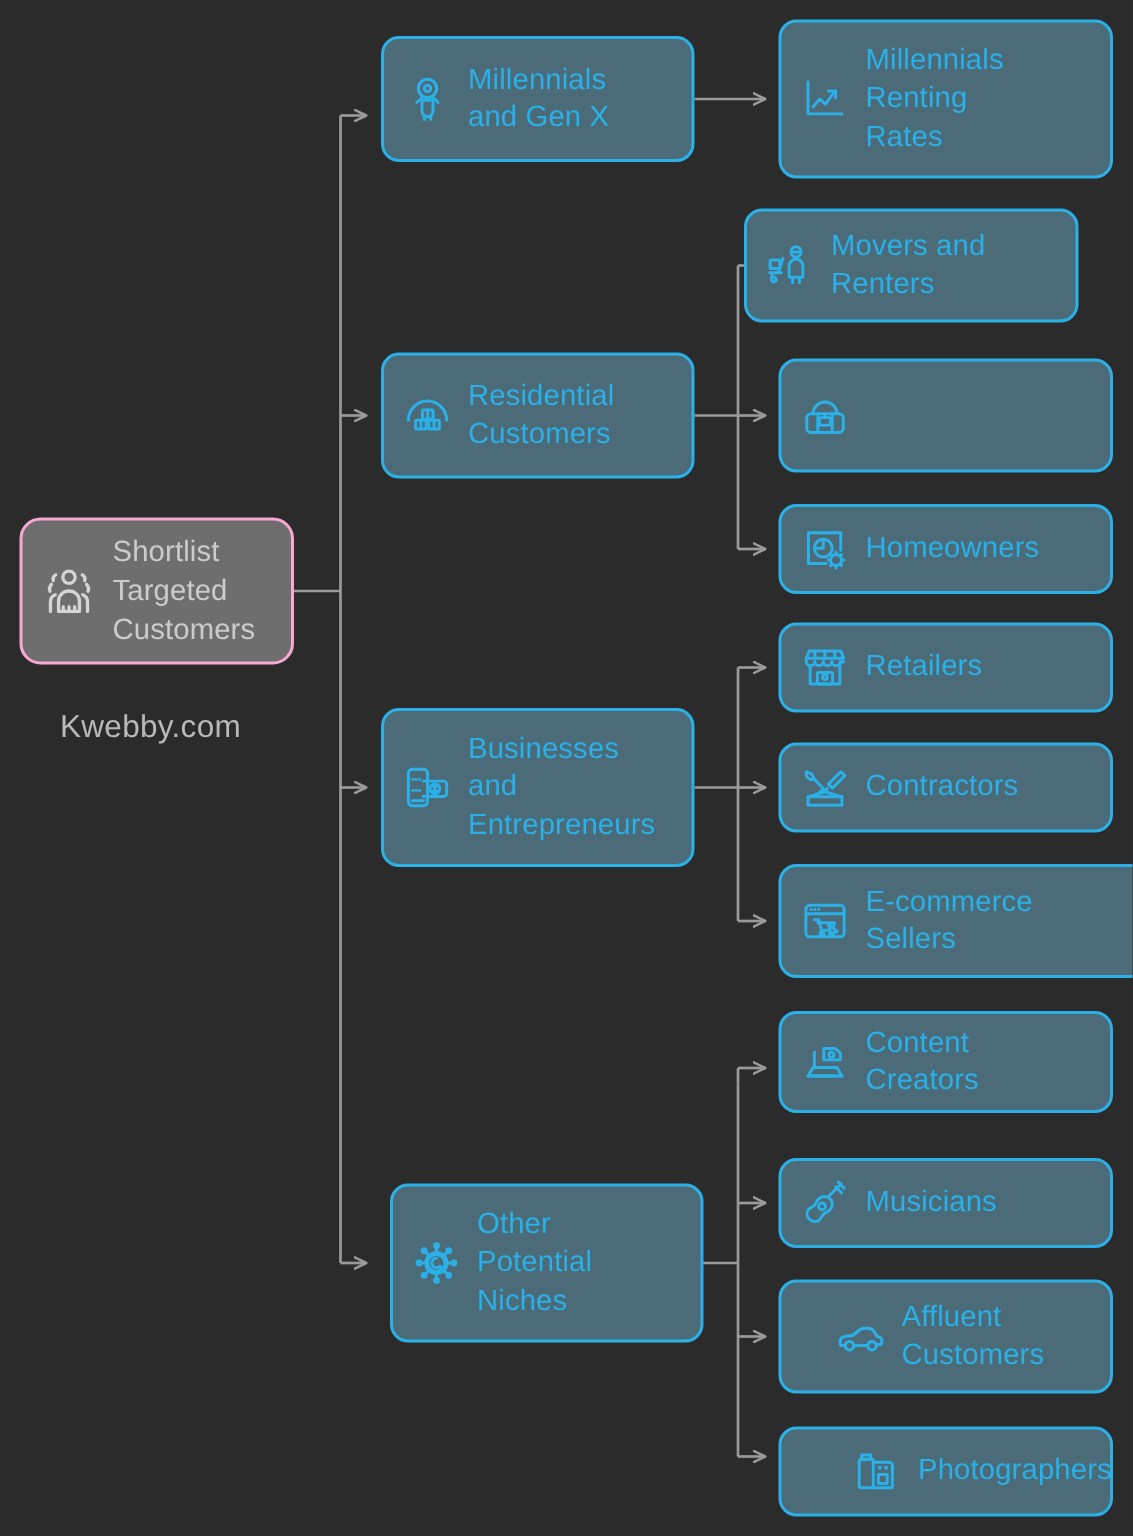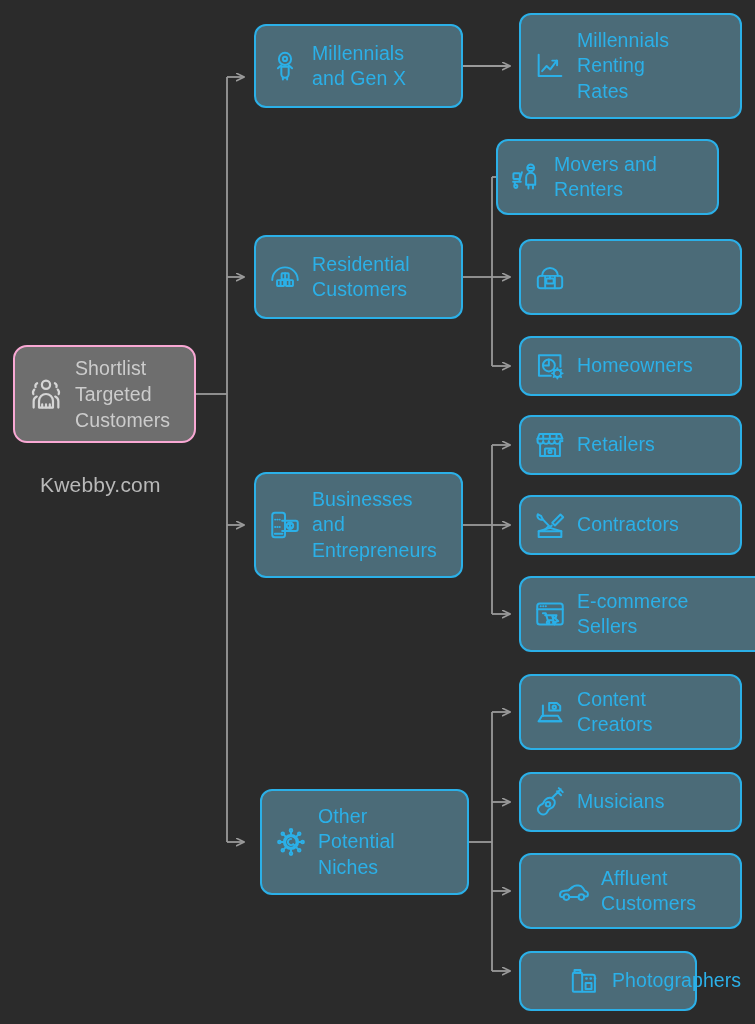--- a/index.html
+++ b/index.html
@@ -310,21 +310,21 @@
           <circle cx="6.2" cy="17.8" r=".9"></circle>
         <circle cx="17.8" cy="17.8" r=".9"></circle>
           <circle cx="6.2" cy="6.2" r=".9"></circle>
       </svg>
     </span>
     <span class="label">Other
 Potential
 Niches</span>
   </div>
 
-  <div class="node leaf" style="left:519px; top:674px; width:223px; height:76px;">
+  <div class="node leaf" style="left:519px; top:674px; width:223px; height:68px;">
     <span class="icon">
       <svg viewBox="0 0 24 24" fill="none" stroke="#2bb0e8" stroke-width="1.4" stroke-linecap="round" stroke-linejoin="round">
         <path d="M11.4 5.6h5.4l2.4 2.2v3.2h-7.8z"></path>
         <circle cx="15" cy="8.6" r="1.2"></circle>
         <path d="M7 7.4v7.4"></path>
         <path d="M4 18.6 6.4 14.6h11.2l2.4 4z"></path>
         <path d="M4 18.6h16"></path>
       </svg>
     </span>
     <span class="label">Content
@@ -350,21 +350,21 @@
         <path d="M2.2 14.4v1c0 .5.4.8.9.8h1.5"></path>
         <circle cx="6.6" cy="16.3" r="2"></circle>
         <circle cx="17.2" cy="16.3" r="2"></circle>
         <path d="M8.2 11.4 11 9.2"></path>
       </svg>
     </span>
     <span class="label">Affluent
 Customers</span>
   </div>
 
-  <div class="node leaf" style="left:519px; top:951px; width:178px; height:60px;padding-left:47px;">
+  <div class="node leaf" style="left:519px; top:951px; width:223px; height:60px;padding-left:47px;">
     <span class="icon">
       <svg viewBox="0 0 24 24" fill="none" stroke="#2bb0e8" stroke-width="1.4" stroke-linecap="round" stroke-linejoin="round">
         <rect x="3.4" y="6.2" width="6.6" height="13.4" rx=".8"></rect>
         <path d="M4.6 4.2h4.2v2H4.6z"></path>
         <path d="M10 7.6h7.4c.9 0 1.6.7 1.6 1.6v10.4h-9"></path>
         <path d="M13 10.2h.1M16 10.2h.1M19 10.2h.1" stroke-width="1.8"></path>
         <path d="M12.4 13.4h4.2v4.2h-4.2z"></path>
       </svg>
     </span>
     <span class="label">Photographers</span>

